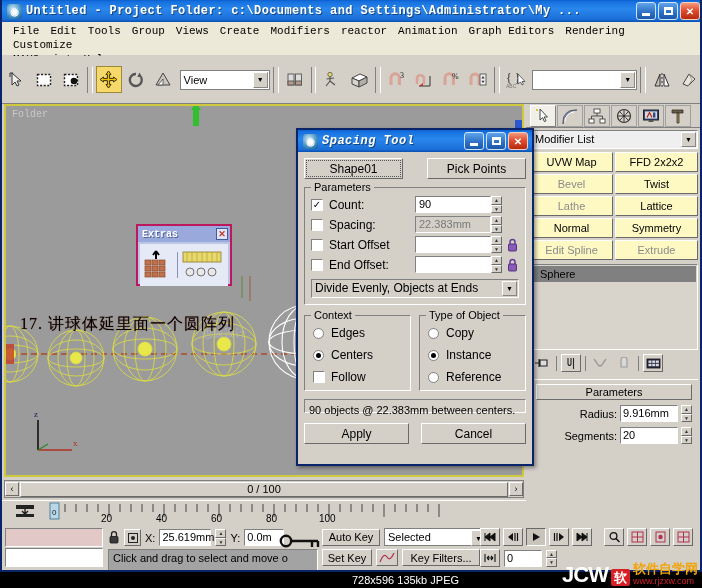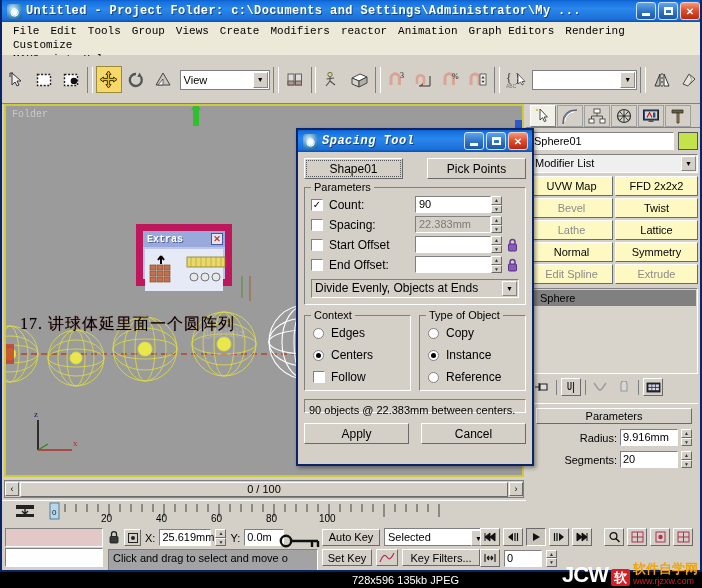--- a/index.html
+++ b/index.html
@@ -145,21 +145,21 @@
     margin-top:37px;
   }
   .axis-tripod { position:absolute; left:22px; top:300px; width:54px; height:54px;}
   .sphere-row { position:absolute; left:0; top:170px; width:520px; height:150px;}
 
   
   .extras {
     position:absolute; left:130px; top:118px;
     width: 96px; height: 62px;
     background: #b9c6e8;
-    border: 7px solid #be185d;
+    border: 2px solid #be185d;
   }
   .extras-title {
     height: 16px; background:#9aa9dc;
     display:flex; align-items:center; justify-content:space-between;
     padding: 0 2px 0 4px;
   }
   .extras-title span {
     font-family:"Liberation Mono",monospace;
     font-size: 10px; font-weight:bold; color:#fff;
     text-shadow: 1px 1px 0 #51639e;
@@ -796,24 +796,20 @@
           </svg>
         </div>
         <div class="cp-tab">
           <svg width="18" height="16" viewBox="0 0 18 16">
             <path d="M3 2 L14 2 L14 5 L3 5 Z" fill="#6a5a4a" stroke="#332" stroke-width=".8"></path>
             <path d="M8 5 L10 5 L10 15 L8 15 Z" fill="#b08a5a" stroke="#332" stroke-width=".8"></path>
           </svg>
         </div>
       </div>
 
-      <div class="cp-namerow">
-        <div class="cp-name">Sphere01</div>
-        <div class="cp-swatch"></div>
-      </div>
 
       <div class="cp-modlist">
         <span>Modifier List</span>
         <span class="arrow">▼</span>
       </div>
 
       <div class="modbtn-grid">
         <div class="modbtn">UVW Map</div>
         <div class="modbtn">FFD 2x2x2</div>
         <div class="modbtn dim">Bevel</div>

